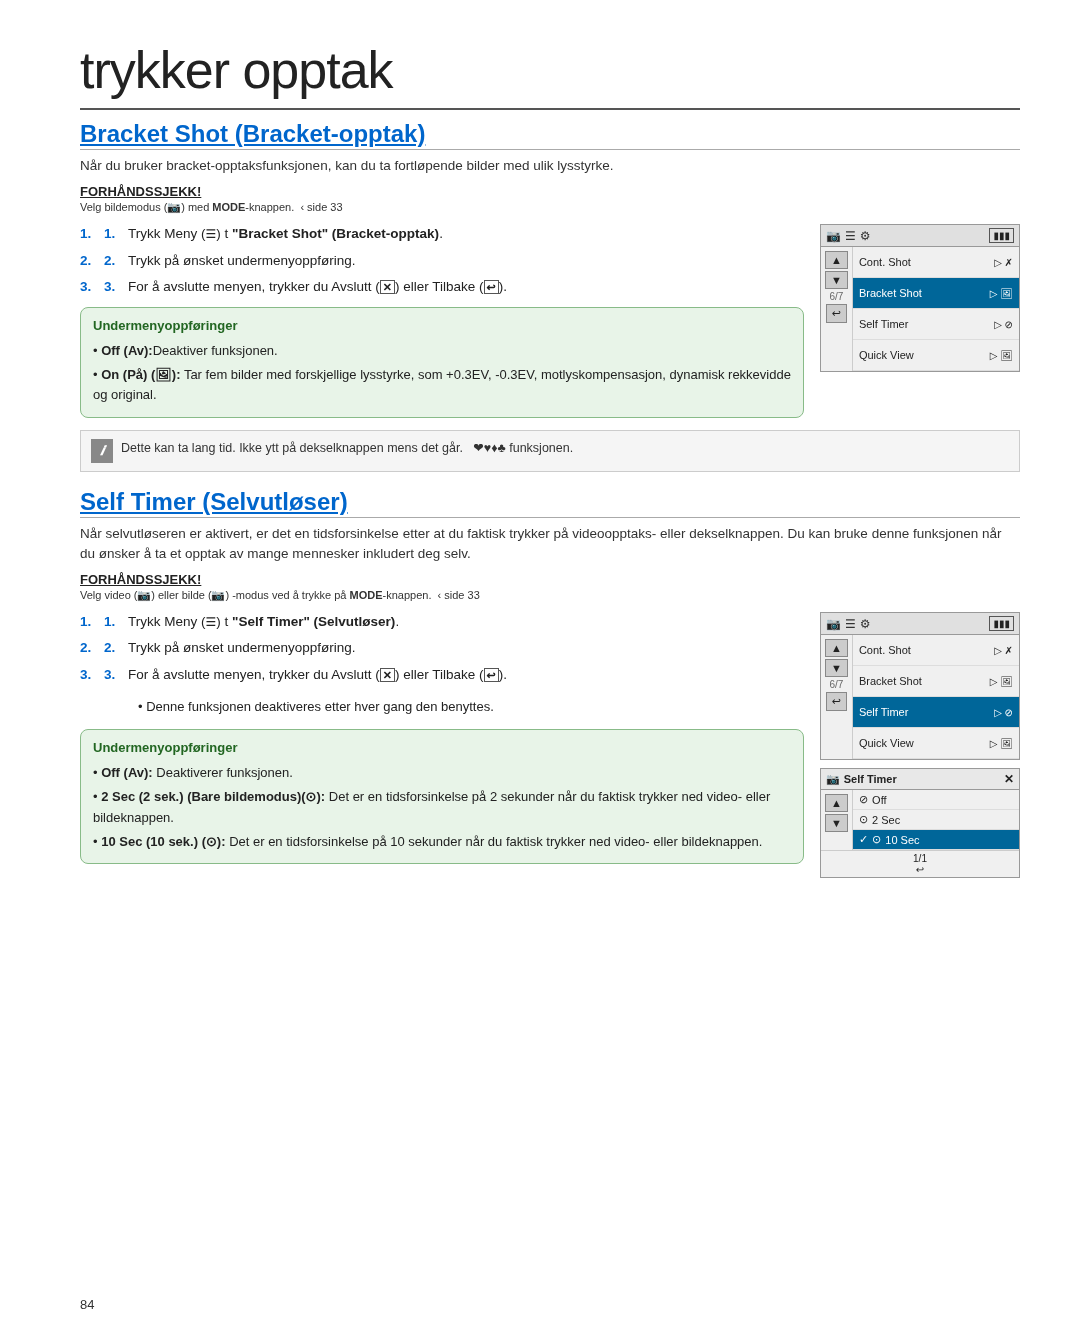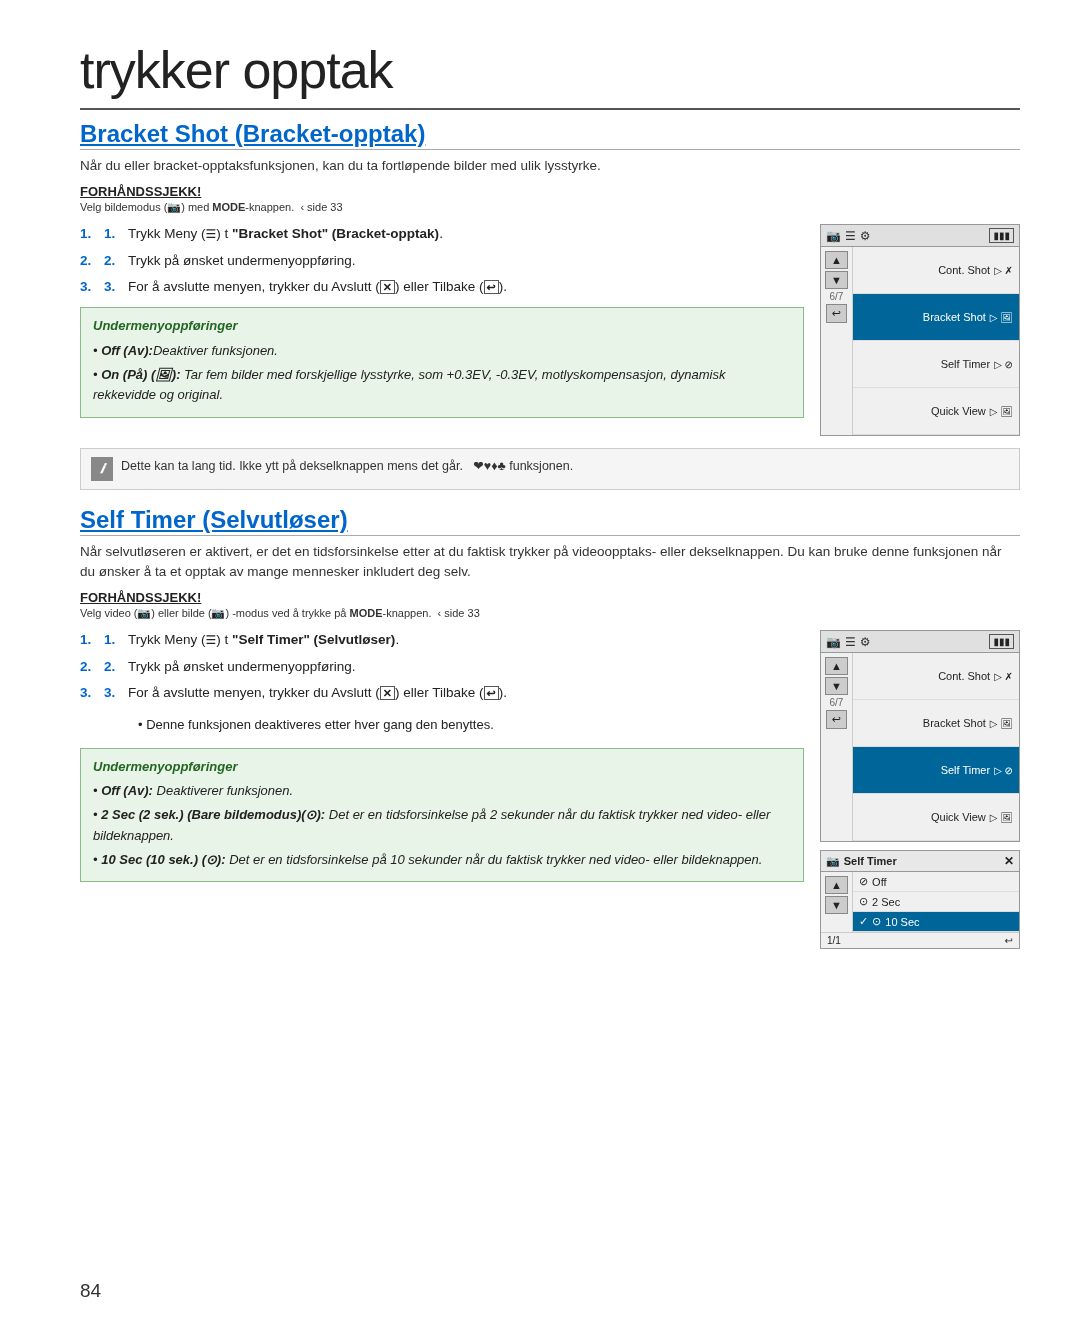--- a/index.html
+++ b/index.html
@@ -66,26 +66,25 @@
     ol.steps > li::before {
       content: counter(step-counter) ".";
       font-weight: bold;
       color: #0066cc;
       min-width: 18px;
     }
     ol.steps > li strong { font-weight: bold; }
     .submenu-box {
       background: #e8f4e8;
       border: 1px solid #88bb88;
-      border-radius: 0;
+      border-radius: 8px;
       padding: 8px 12px;
       margin-top: 10px;
       font-size: 13px;
       line-height: 1.6;
-      font-style: italic;
     }
     .submenu-box .submenu-title {
       font-weight: bold;
       color: #226622;
       margin-bottom: 4px;
       font-size: 13px;
     }
     .submenu-box ul {
       list-style: none;
       padding-left: 0;
@@ -170,38 +169,38 @@
       font-size: 10px;
       color: #666;
       text-align: left;
     }
     .cam-menu {
       flex: 1;
     }
     .cam-menu-row {
       display: flex;
       align-items: center;
-      justify-content: flex-end;
-      padding: 17px 6px;
+      justify-content: space-between;
+      padding: 9px 6px;
       border-bottom: 1px solid #ddd;
       font-size: 11px;
     }
     .cam-menu-row.highlighted {
       background: #006699;
       color: white;
     }
     .cam-menu-row .row-icon {
       font-size: 10px;
       margin-left: 4px;
     }
     .page-number {
       position: absolute;
-      bottom: 26px;
+      bottom: 16px;
       left: 80px;
-      font-size: 19px;
+      font-size: 13px;
       color: #333;
     }
 
     
     .self-timer-ui {
       border: 1px solid #999;
       background: #f0f0f0;
       width: 200px;
       font-size: 11px;
       margin-top: 8px;
@@ -246,41 +245,42 @@
       background: #006699;
       color: white;
     }
     .self-timer-ui .st-footer {
       display: flex;
       justify-content: space-between;
       align-items: center;
       padding: 2px 6px;
       border-top: 1px solid #ccc;
       font-size: 10px;
+      flex-direction: column;
     }
     .section-wrapper { margin-bottom: 10px; }
     .two-col { display: flex; gap: 16px; }
     .two-col .col-left { flex: 1; }
     .two-col .col-right { flex: 0 0 auto; }
     .step-inner-list {
       list-style: none;
       padding-left: 10px;
       margin-top: 12px;
     }
     .step-inner-list li::before { content: "• "; }
     .step-inner-list li { margin-bottom: 3px; font-size: 13px; }
   </style>
 </head>
 <body>
 
 <h1 class="page-title">trykker opptak</h1>
 
 <div class="section-wrapper">
   <h2 class="section-title">Bracket Shot (Bracket-opptak)</h2>
-  <p class="section-desc">Når du eller bracket-opptaksfunksjonen, kan du ta fortløpende bilder med ulik lysstyrke.</p>
+  <p class="section-desc">Når du bruker bracket-opptaksfunksjonen, kan du ta fortløpende bilder med ulik lysstyrke.</p>
 
   <div class="prereq-label">FORHÅNDSSJEKK!</div>
   <p class="prereq-text">
     Velg bildemodus (<span>📷</span>) med <strong>MODE</strong>-knappen. &nbsp;‹ side 33
   </p>
 
   <div class="two-col">
     <div class="col-left">
       <ol class="steps">
         <li>

